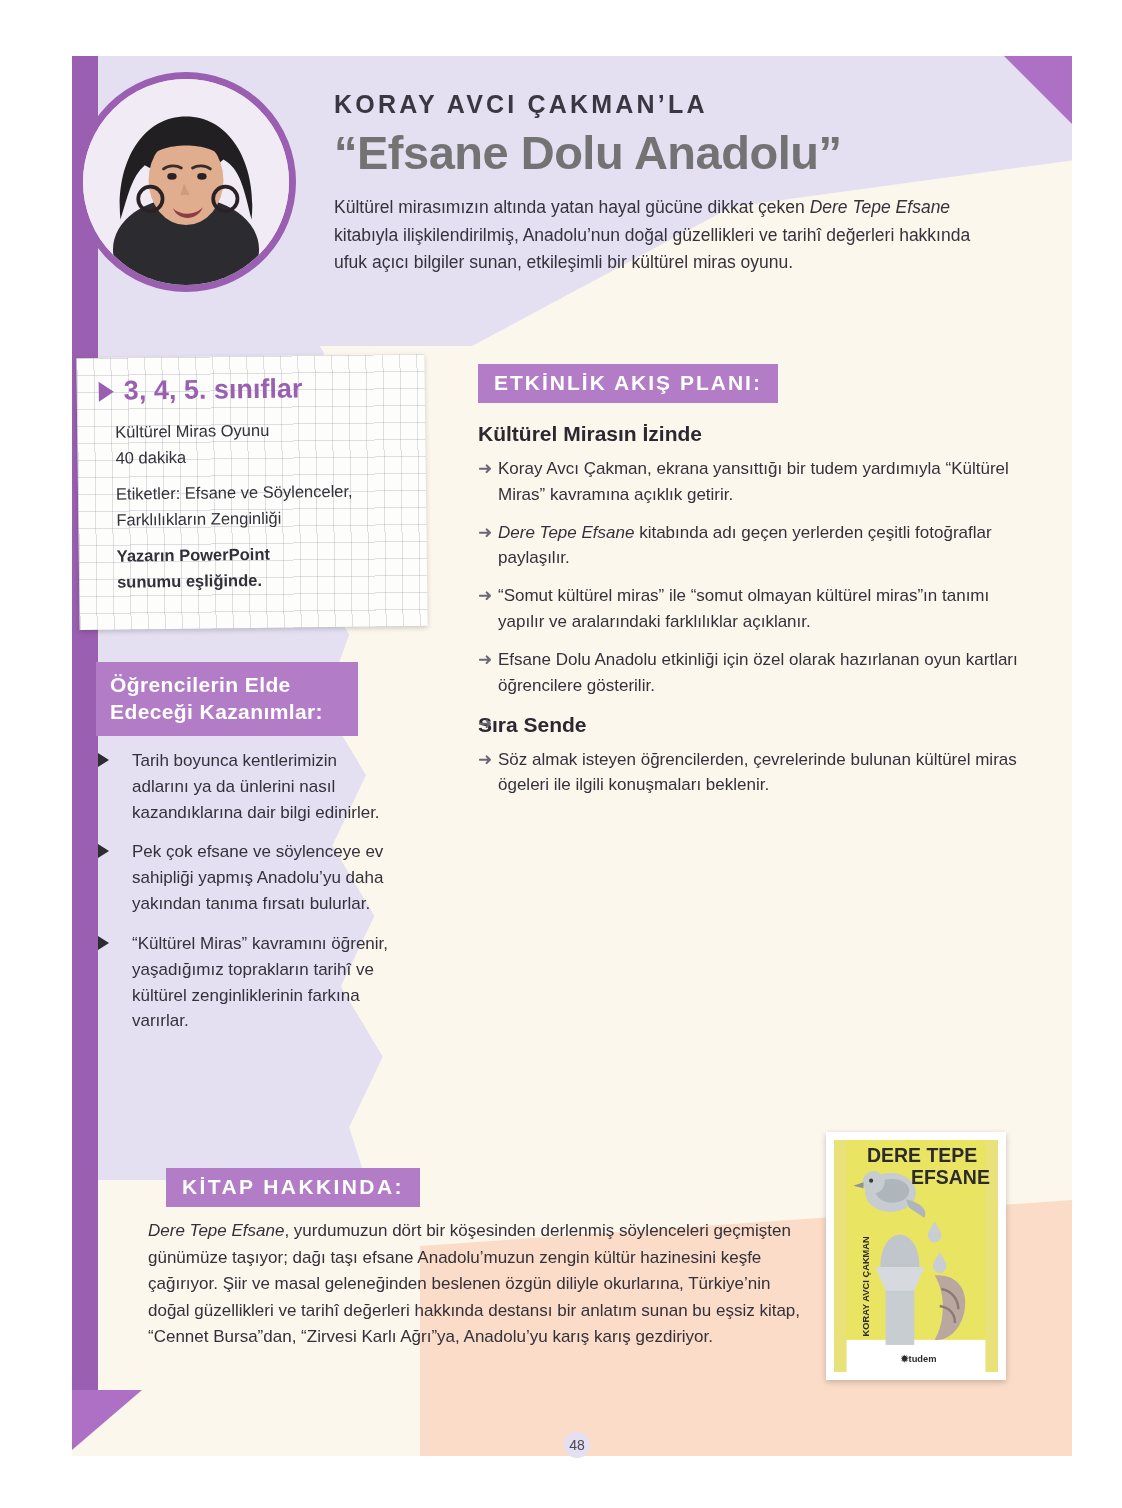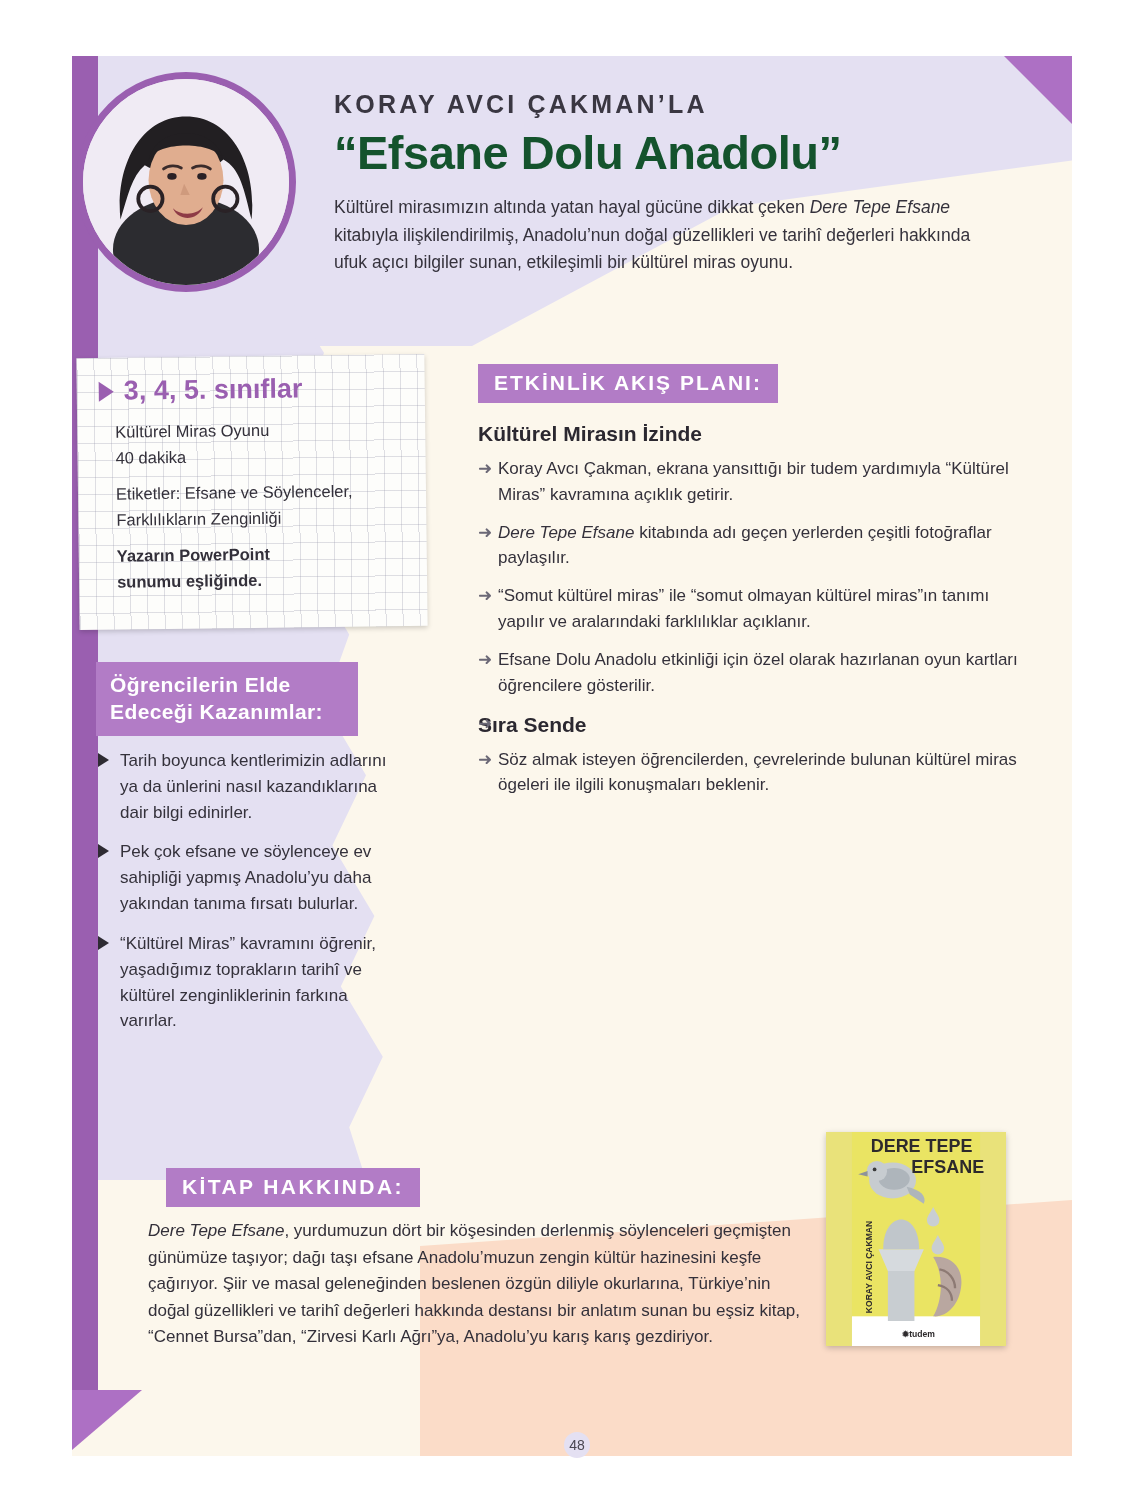--- a/index.html
+++ b/index.html
@@ -63,21 +63,21 @@
     overflow:hidden;
   }
   .avatar-svg { display:block; width:100%; height:100%; }
 
   .header-text { position:absolute; left:334px; top:90px; width:660px; }
   .kicker {
     font-size:25px; font-weight:bold; letter-spacing:3.2px;
     color:#3a3742; margin:0 0 6px 0;
   }
   .title {
-    font-size:47px; font-weight:bold; color:#14532d;
+    font-size:47px; font-weight:bold; color:#737373;
     margin:0 0 14px 0; letter-spacing:-0.5px;
   }
   .lede {
     font-size:17.5px; line-height:1.58; color:#35323c; margin:0;
   }
   .lede i { font-style:italic; }
 
   
   .note-card {
     position:absolute; left:78px; top:356px; width:348px; height:272px;
@@ -127,38 +127,38 @@
   }
   .plan p .arr {
     position:absolute; left:0; top:0; color:#6b6876;
   }
   .plan p i { font-style:italic; }
 
   
   .kazanim { position:absolute; left:98px; top:748px; width:300px; }
   .kazanim p {
     font-size:17px; line-height:1.52; color:#34313b; margin:0 0 14px 0;
-    position:relative; padding-left:22px;
+    position:relative; padding-left:34px;
   }
   .kazanim p .tri {
     position:absolute; left:0; top:5px;
     width:0;height:0;border-left:11px solid #2e2b33;
     border-top:7px solid transparent;border-bottom:7px solid transparent;
   }
 
   
   .book-text {
     position:absolute; left:148px; top:1218px; width:660px;
     font-size:17px; line-height:1.56; color:#33303a;
   }
   .book-text i { font-style:italic; }
 
   .book-cover {
-    position:absolute; left:826px; top:1132px; width:180px; height:214px;
-    background:#ffffff; padding:0;
+    position:absolute; left:826px; top:1132px; width:180px; height:248px;
+    background:#ffffff; padding:8px;
     box-shadow:0 2px 6px rgba(0,0,0,.22);
   }
   .cover-inner { position:relative; width:100%; height:100%; background:#e9e27a; overflow:hidden; }
   .cover-svg { display:block; width:100%; height:100%; }
 
   .page-number {
     position:absolute; left:16px; top:1432px; width:1122px; text-align:center;
     font-size:14px; color:#4a4752;
   }
   .page-number span {

